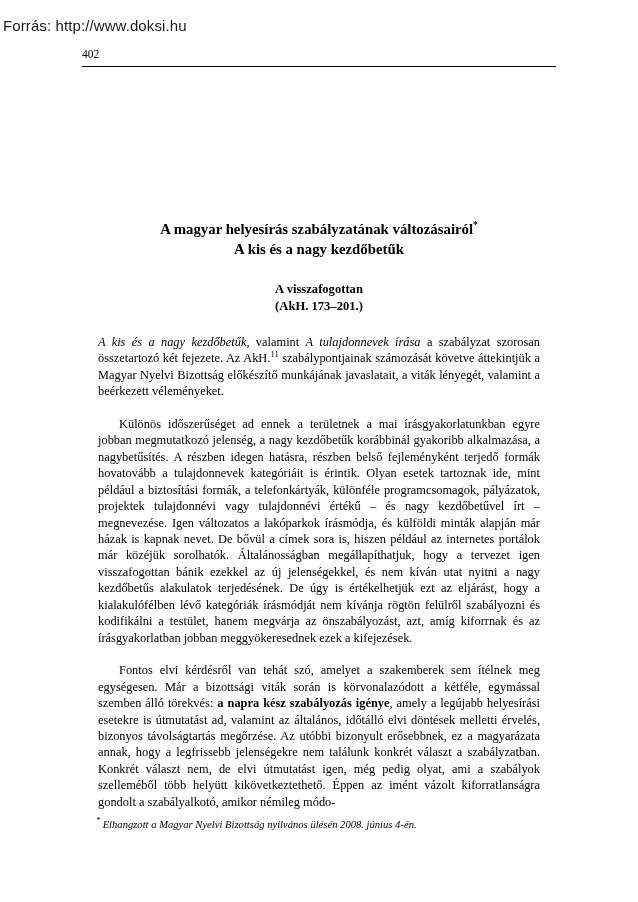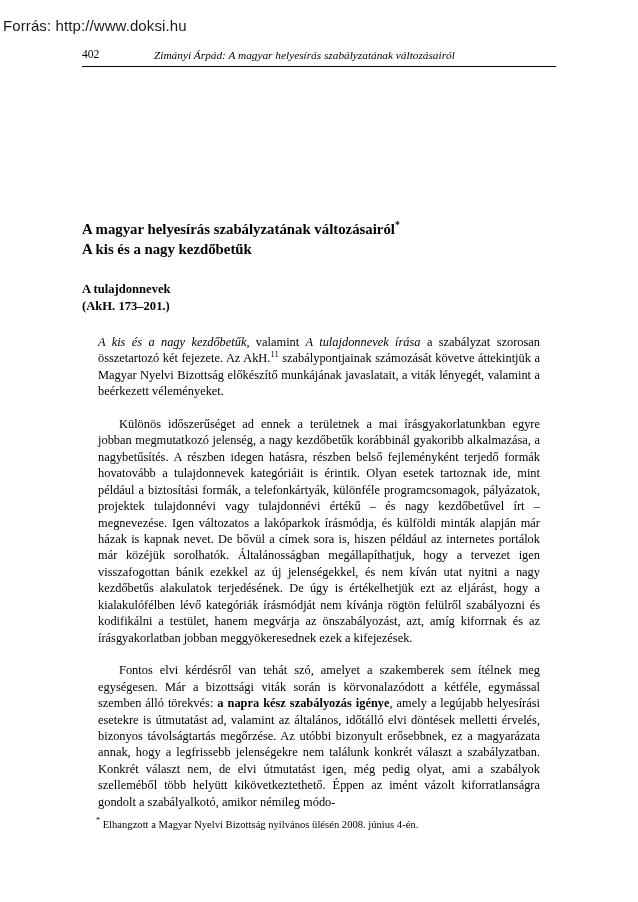--- a/index.html
+++ b/index.html
@@ -64,21 +64,21 @@
     height: 1px;
     background: #000;
   }
 
   
   .title-block {
     position: absolute;
     top: 219px;
     left: 82px;
     width: 474px;
-    text-align: left;
+    text-align: center;
   }
   .doc-title {
     font-size: 14.8px;
     font-weight: bold;
     line-height: 20px;
     margin: 0;
   }
   .doc-subtitle {
     font-size: 14.8px;
     font-weight: bold;
@@ -139,46 +139,46 @@
   }
   .footnote {
     position: absolute;
     left: 82px;
     top: 818px;
     width: 474px;
     font-size: 10.6px;
     line-height: 14px;
     text-align: left;
     text-indent: 14px;
+    font-style: italic;
   }
   .footnote .fn-star {
     font-size: 8px;
     vertical-align: super;
     line-height: 0;
   }
 </style>
 </head>
 <body>
 
 <div class="page">
 
   <div class="source-line">Forrás: http://www.doksi.hu</div>
 
   <div class="running-head">
     <span class="folio">402</span>
-    <span class="rh-title">Zimányi Árpád: A magyar helyesírás szabályzatának változásairól</span>
   </div>
   <div class="head-rule"></div>
 
   <div class="title-block">
     <div class="doc-title">
       <span>A magyar helyesírás szabályzatának változásairól</span><span class="sup-marker">*</span>
     </div>
     <div class="doc-subtitle">A kis és a nagy kezdőbetűk</div>
-    <div class="section-head">A tulajdonnevek</div>
+    <div class="section-head">A visszafogottan</div>
     <div class="section-ref">(AkH. 173–201.)</div>
   </div>
 
   <div class="body-text">
 
     <p><span class="it">A kis és a nagy kezdőbetűk</span><span>, valamint </span><span class="it">A tulajdonnevek írása</span><span> a szabályzat szorosan összetartozó két fejezete. Az AkH.</span><sup class="note-num">11</sup><span> szabálypontjainak számozását követve áttekintjük a Magyar Nyelvi Bizottság előkészítő munkájának javaslatait, a viták lényegét, valamint a beérkezett véleményeket.</span></p>
 
     <p class="indent">Különös időszerűséget ad ennek a területnek a mai írásgyakorlatunkban egyre jobban megmutatkozó jelenség, a nagy kezdőbetűk korábbinál gyakoribb alkalmazása, a nagybetűsítés. A részben idegen hatásra, részben belső fejleményként terjedő formák hovatovább a tulajdonnevek kategóriáit is érintik. Olyan esetek tartoznak ide, mint például a biztosítási formák, a telefonkártyák, különféle programcsomagok, pályázatok, projektek tulajdonnévi vagy tulajdonnévi értékű – és nagy kezdőbetűvel írt – megnevezése. Igen változatos a lakóparkok írásmódja, és külföldi minták alapján már házak is kapnak nevet. De bővül a címek sora is, hiszen például az internetes portálok már közéjük sorolhatók. Általánosságban megállapíthatjuk, hogy a tervezet igen visszafogottan bánik ezekkel az új jelenségekkel, és nem kíván utat nyitni a nagy kezdőbetűs alakulatok terjedésének. De úgy is értékelhetjük ezt az eljárást, hogy a kialakulófélben lévő kategóriák írásmódját nem kívánja rögtön felülről szabályozni és kodifikálni a testület, hanem megvárja az önszabályozást, azt, amíg kiforrnak és az írásgyakorlatban jobban meggyökeresednek ezek a kifejezések.</p>
 
     <p class="indent"><span>Fontos elvi kérdésről van tehát szó, amelyet a szakemberek sem ítélnek meg egységesen. Már a bizottsági viták során is körvonalazódott a kétféle, egymással szemben álló törekvés: </span><span class="bd">a napra kész szabályozás igénye</span><span>, amely a legújabb helyesírási esetekre is útmutatást ad, valamint az általános, időtálló elvi döntések melletti érvelés, bizonyos távolságtartás megőrzése. Az utóbbi bizonyult erősebbnek, ez a magyarázata annak, hogy a legfrissebb jelenségekre nem találunk konkrét választ a szabályzatban. Konkrét választ nem, de elvi útmutatást igen, még pedig olyat, ami a szabályok szelleméből több helyütt kikövetkeztethető. Éppen az imént vázolt kiforratlanságra gondolt a szabályalkotó, amikor némileg módo-</span></p>

